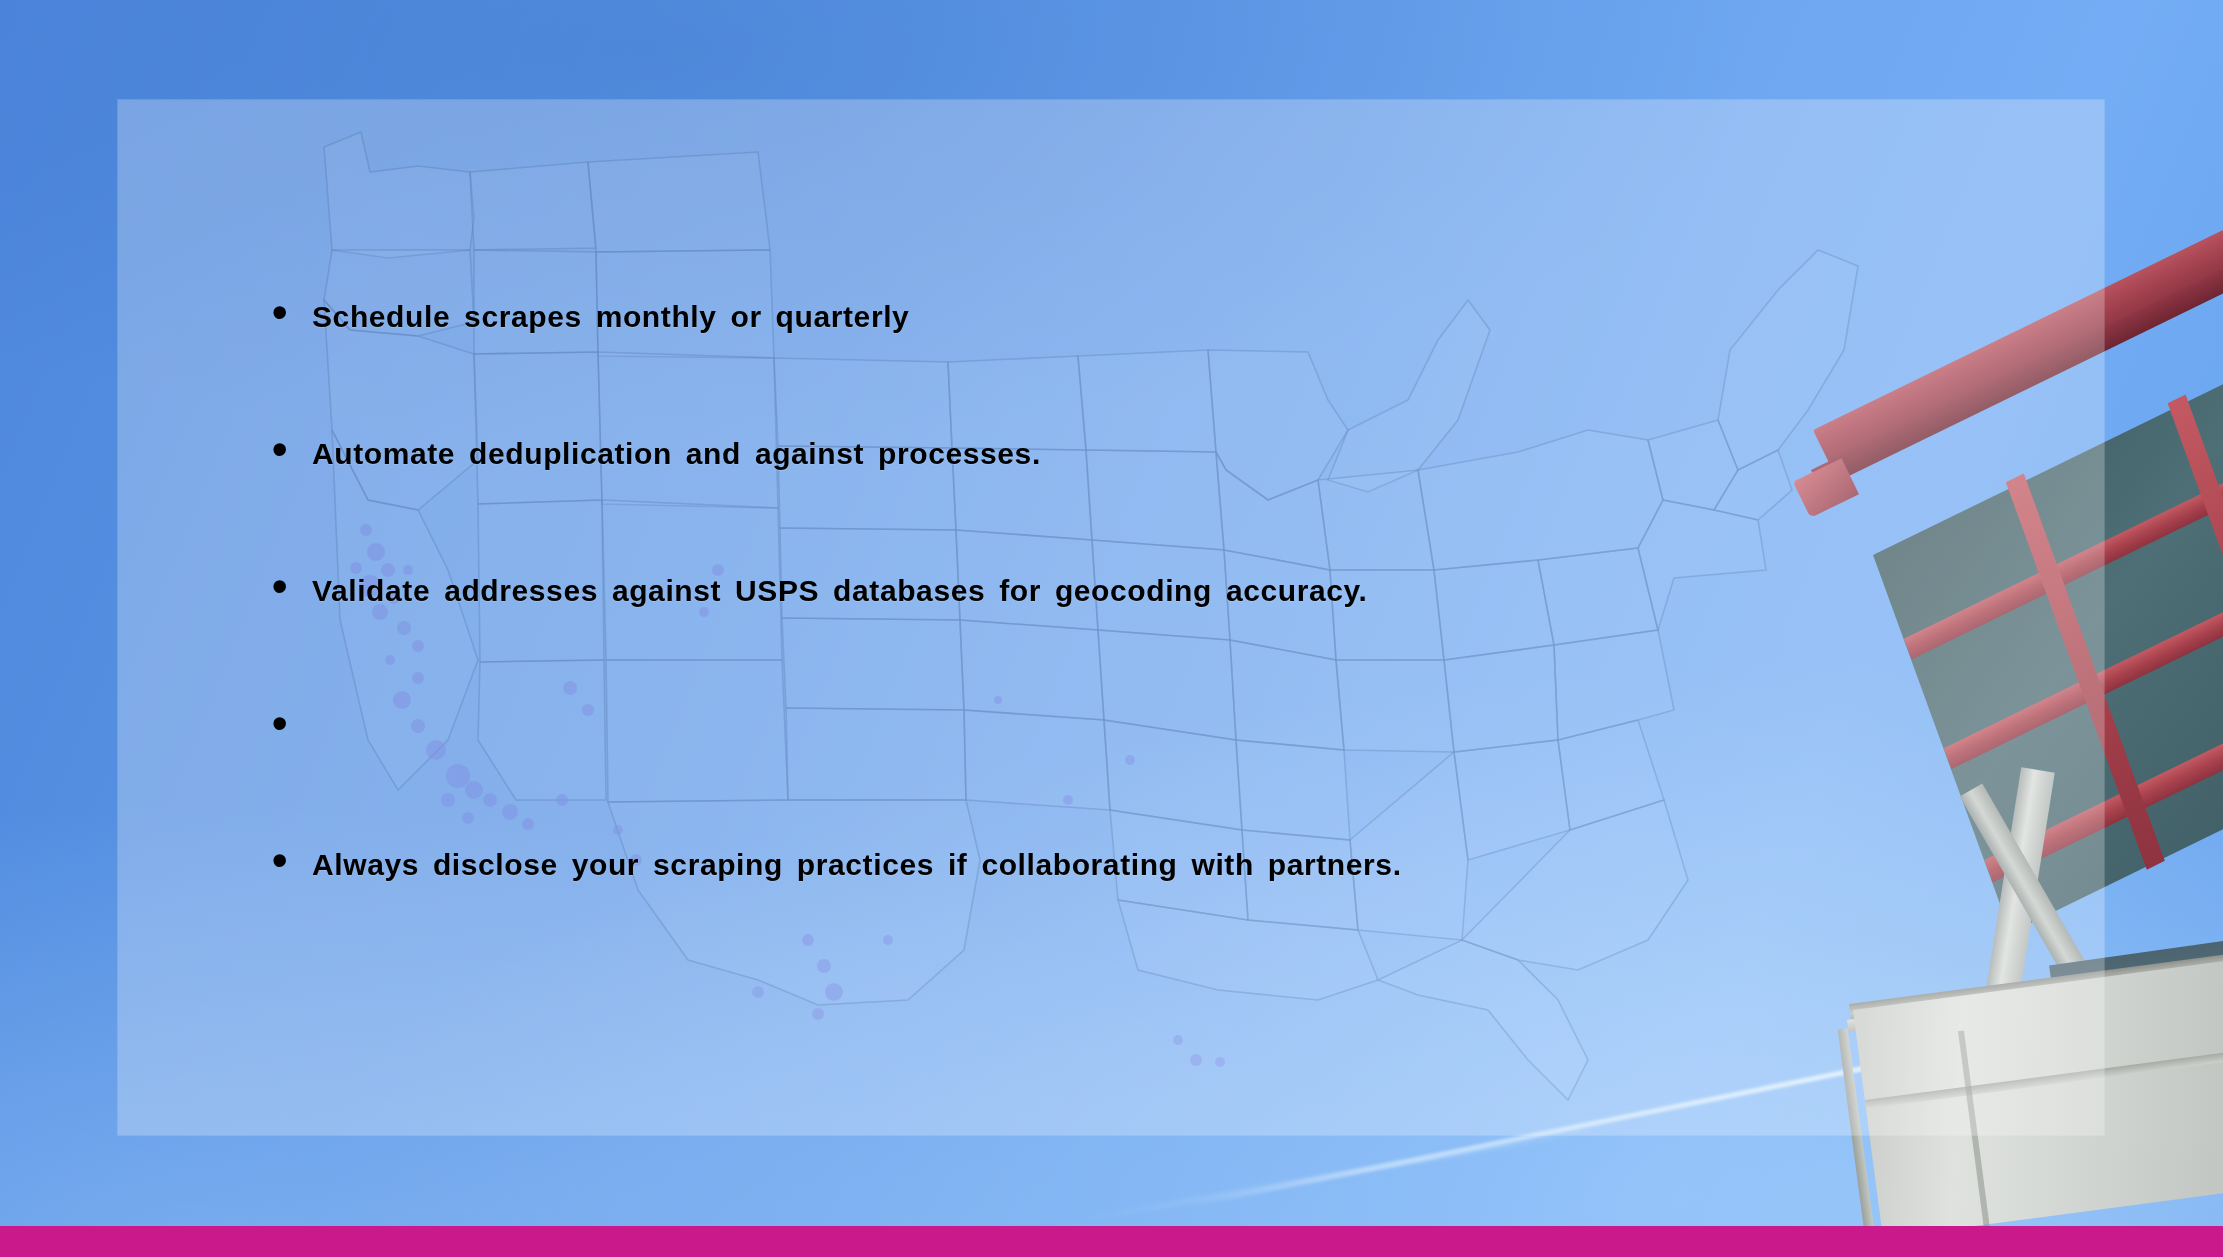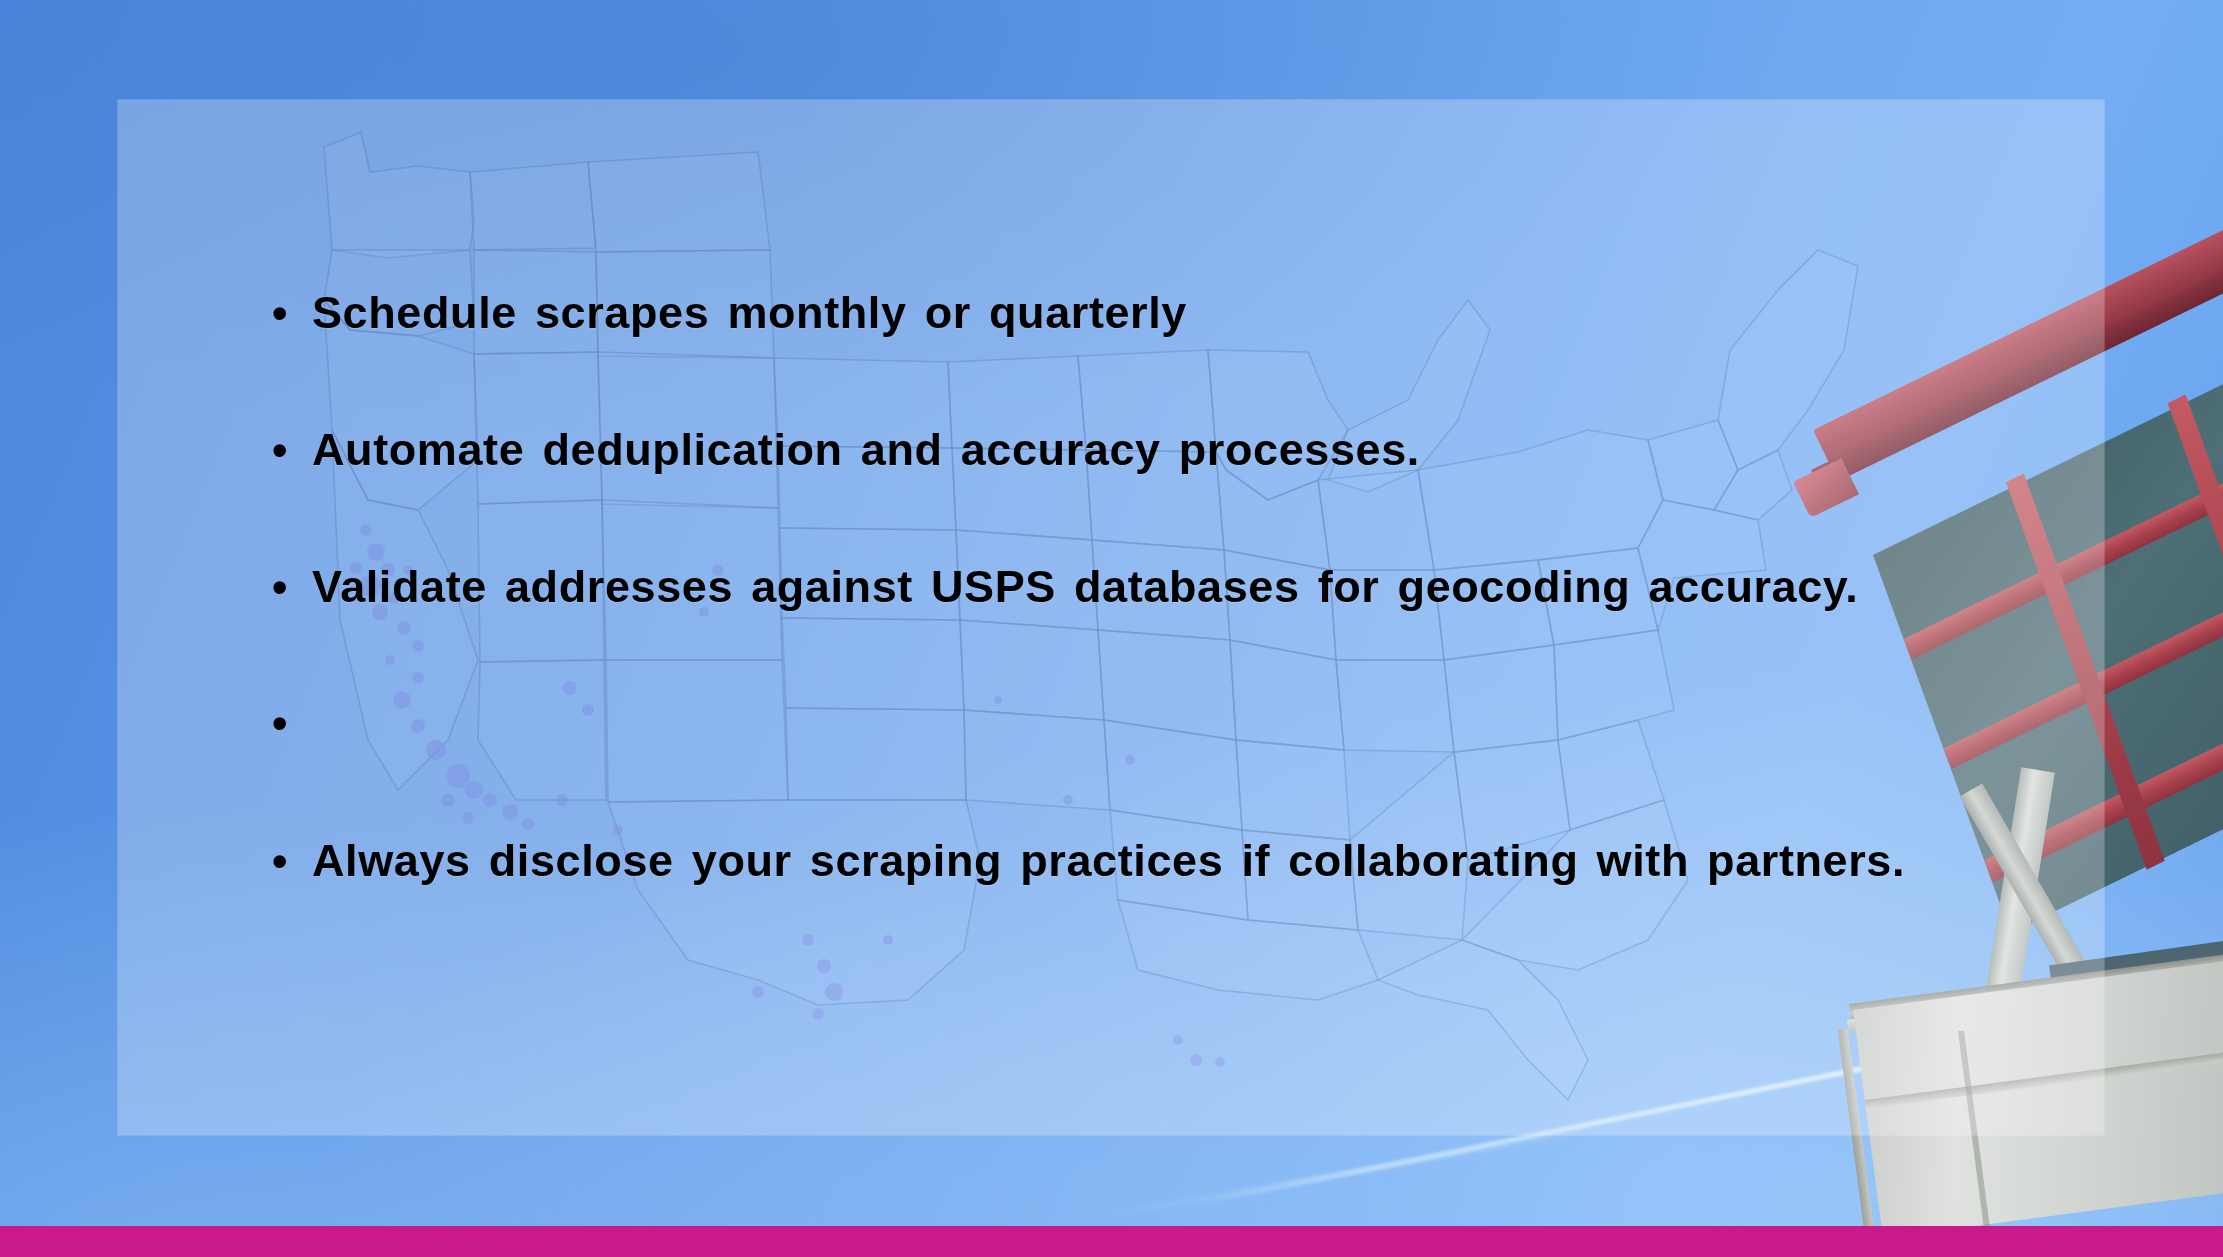--- a/index.html
+++ b/index.html
@@ -266,21 +266,21 @@
   .bullet-mark {
     color: #000;
     font-size: 44px;
     font-weight: bold;
     line-height: 1;
     width: 40px;
     flex: 0 0 40px;
   }
   .bullet-text {
     color: #000;
-    font-size: 45px;
+    font-size: 30px;
     font-weight: bold;
     letter-spacing: 0.6px;
     word-spacing: 5px;
     line-height: 1;
     text-shadow: 0 1px 0 rgba(255,255,255,0.16);
   }
 
   
   .footer-bar {
     position: absolute;
@@ -451,21 +451,21 @@
 
     <div class="bullets">
 
       <div class="bullet-row">
         <span class="bullet-mark">•</span>
         <span class="bullet-text">Schedule scrapes monthly or quarterly</span>
       </div>
 
       <div class="bullet-row">
         <span class="bullet-mark">•</span>
-        <span class="bullet-text">Automate deduplication and accuracy processes.</span>
+        <span class="bullet-text">Automate deduplication and against processes.</span>
       </div>
 
       <div class="bullet-row">
         <span class="bullet-mark">•</span>
         <span class="bullet-text">Validate addresses against USPS databases for geocoding accuracy.</span>
       </div>
 
       <div class="bullet-row">
         <span class="bullet-mark">•</span>
       </div>

